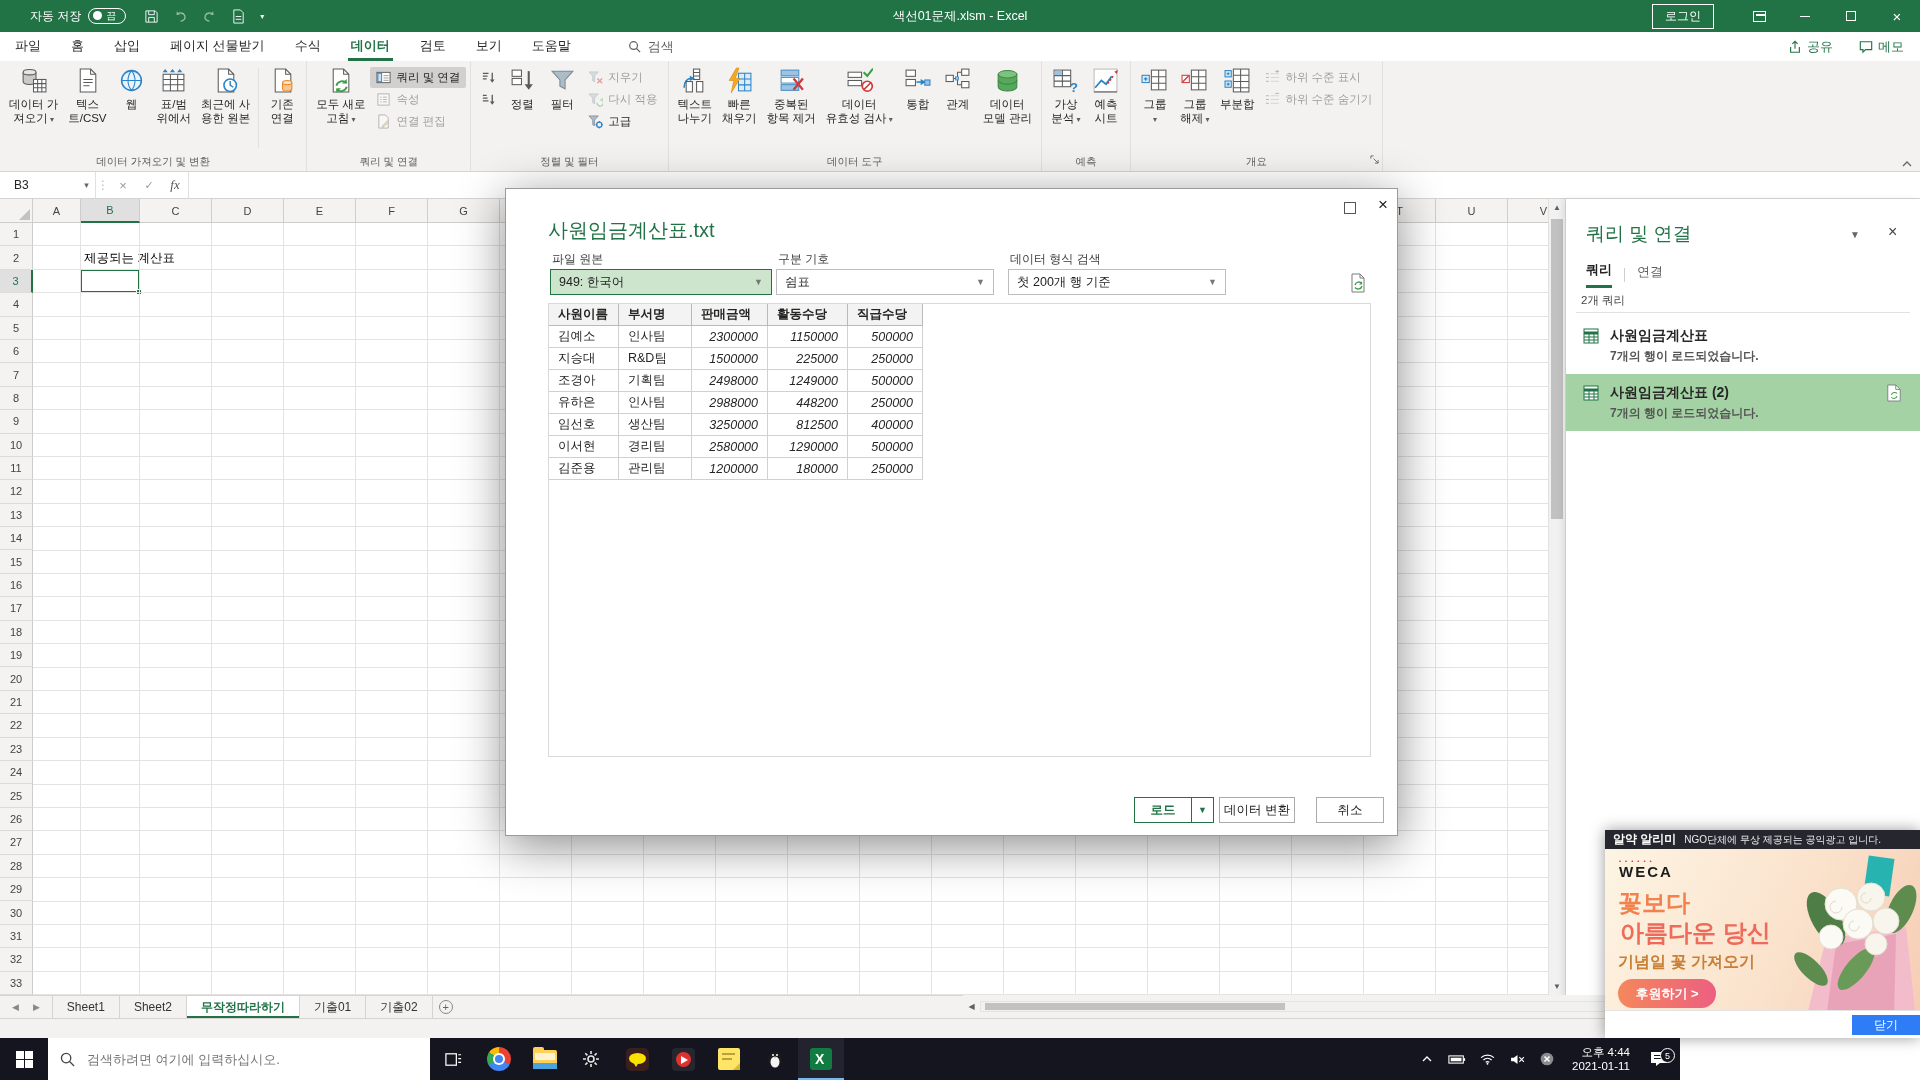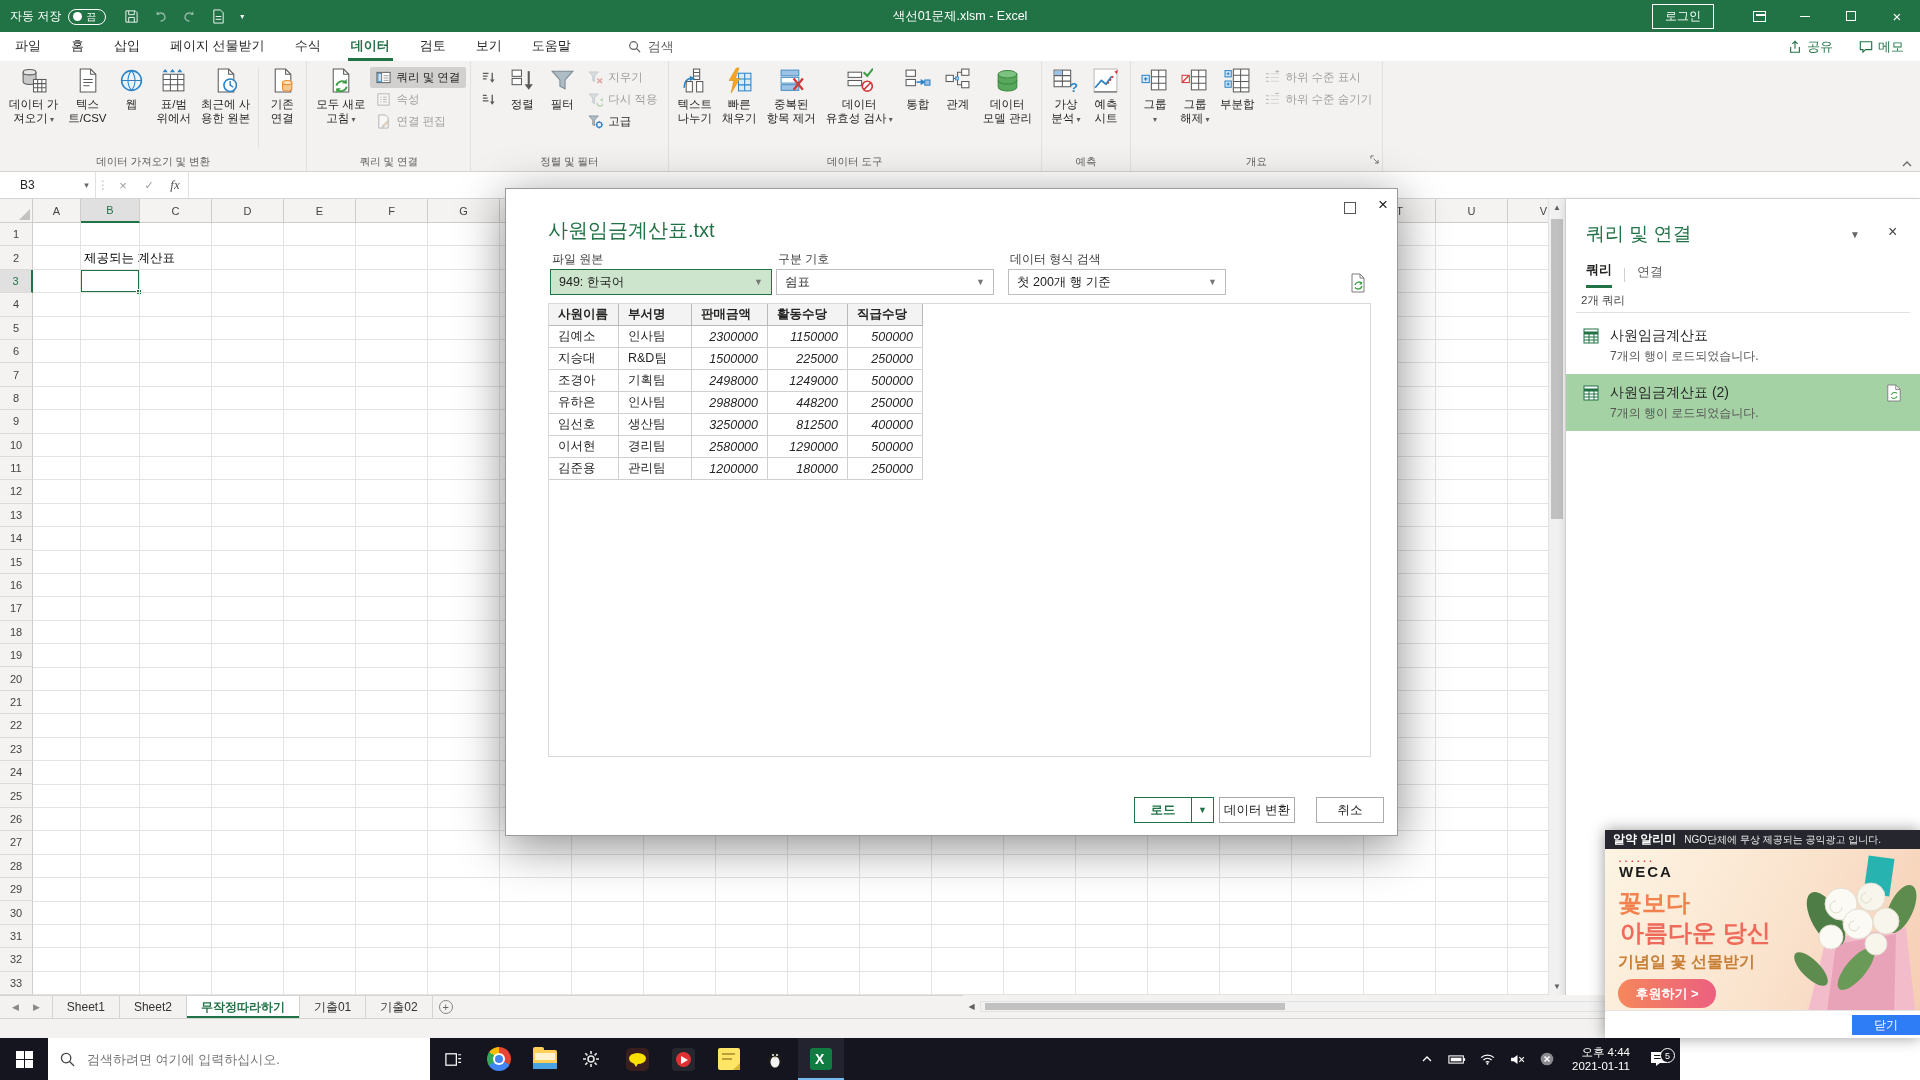--- a/index.html
+++ b/index.html
@@ -5,21 +5,21 @@
   html,body{margin:0;padding:0;background:#333;}
   #screen{position:relative;width:1920px;height:1080px;overflow:hidden;background:#fff;
     font-family:"Liberation Sans","DejaVu Sans",sans-serif;color:#252423;
     -webkit-font-smoothing:antialiased;}
   #screen *{box-sizing:border-box;}
   svg{display:block;}
 
   
   .titlebar{position:absolute;left:0;top:0;width:1920px;height:32px;background:#217346;
     display:flex;align-items:center;color:#fff;font-size:12px;}
-  .autosave{display:flex;align-items:flex-end;gap:7px;margin-left:10px;}
+  .autosave{display:flex;align-items:flex-start;gap:7px;margin-left:30px;}
   .toggle-pill{width:38px;height:16px;border:1px solid #fff;border-radius:9px;display:flex;align-items:center;gap:4px;padding:0 4px;}
   .toggle-dot{width:9px;height:9px;background:#fff;border-radius:50%;}
   .toggle-state{font-size:10px;line-height:1;}
   .qat{display:flex;align-items:center;gap:14px;margin-left:18px;opacity:.95;}
   .qat .icon svg{width:15px;height:15px;}
   .tb-center{position:absolute;left:0;right:0;text-align:center;font-size:12.5px;pointer-events:none;}
   .tb-right{position:absolute;right:0;top:0;height:32px;display:flex;align-items:center;}
   .login-btn{border:1px solid #fff;padding:3px 12px;font-size:12px;margin-right:22px;}
   .winbtn{width:46px;height:32px;display:flex;align-items:center;justify-content:center;}
   .min-glyph{width:10px;height:1px;background:#fff;}
@@ -52,21 +52,21 @@
   .btn-sm .icon svg{width:15px;height:15px;}
   .btn-sm.active{background:#d2d0ce;}
   .disabled{opacity:.42;}
   .dd{font-size:8px;color:#605e5c;}
   .vsep{width:1px;background:#e2e0de;align-self:stretch;margin:4px 3px;}
   .ribbon-collapse{position:absolute;right:8px;bottom:4px;color:#666;}
 
   
   .formulabar{position:absolute;left:0;top:172px;width:1920px;height:27px;background:#fff;
     border-bottom:1px solid #d4d4d4;display:flex;align-items:stretch;font-size:12px;}
-  .namebox{width:78px;display:flex;align-items:center;padding-left:20px;}
+  .namebox{width:78px;display:flex;align-items:center;padding-left:14px;}
   .nb-dd{width:18px;display:flex;align-items:center;justify-content:center;color:#666;font-size:9px;border-right:1px solid #e1e1e1;}
   .fb-split{width:14px;display:flex;align-items:center;justify-content:center;color:#bbb;}
   .fb-ico{width:26px;display:flex;align-items:center;justify-content:center;color:#9a9a9a;font-size:13px;}
   .fb-fx{font-style:italic;font-family:"Liberation Serif","DejaVu Serif",serif;color:#555;}
   .fb-input{flex:1;border-left:1px solid #e1e1e1;}
 
   
   .gridwrap{position:absolute;left:0;top:199px;width:1548px;height:796px;background:#fff;overflow:hidden;}
   .corner{position:absolute;left:0;top:0;width:33px;height:24px;background:#f5f3f2;border-right:1px solid #cfcdcb;border-bottom:1px solid #cfcdcb;}
   .corner:after{content:"";position:absolute;right:2px;bottom:2px;border-left:11px solid transparent;border-bottom:11px solid #c4c2c0;}
@@ -114,21 +114,21 @@
   .pane-title{position:absolute;left:20px;top:22px;font-size:19px;color:#217346;}
   .pane-dd{position:absolute;left:284px;top:30px;color:#666;font-size:10px;}
   .pane-close{position:absolute;left:322px;top:24px;color:#444;font-size:16px;}
   .pane-tabs{position:absolute;left:20px;top:62px;display:flex;align-items:center;gap:12px;font-size:13px;}
   .ptab{padding-bottom:6px;color:#605e5c;}
   .ptab.active{color:#252423;font-weight:700;border-bottom:3px solid #217346;}
   .ptab-sep{width:1px;height:14px;background:#d0cece;}
   .pane-count{position:absolute;left:15px;top:94px;font-size:11.5px;color:#444;}
   .pane-rule{position:absolute;left:10px;right:10px;top:113px;height:1px;background:#e1e1e1;}
   .pitems{position:absolute;left:0;right:0;top:118px;}
-  .pitem{position:relative;padding:9px 10px 9px 44px;min-height:46px;}
+  .pitem{position:relative;padding:9px 10px 9px 44px;min-height:46px;font-weight:bold;}
   .pitem.selected{background:#a4d2a4;}
   .pitem .ticon{position:absolute;left:17px;top:11px;}
   .pitem .pname{font-size:14px;color:#262626;line-height:19px;}
   .pitem .pstatus{font-size:12px;color:#555;line-height:17px;margin-top:3px;}
   .pitem .dicon{position:absolute;right:18px;top:10px;}
 
   
   .dialog{position:absolute;left:505px;top:188px;width:893px;height:648px;background:#fff;
     border:1px solid #9a9a9a;box-shadow:0 10px 45px rgba(0,0,0,.45);}
   .dlg-max{position:absolute;left:838px;top:13px;width:12px;height:12px;border:1px solid #555;}
@@ -1004,21 +1004,21 @@
 
   <div class="adpop">
     <div class="ad-head">
       <span class="ad-brand">알약 알리미</span>
       <span class="ad-disc">NGO단체에 무상 제공되는 공익광고 입니다.</span>
     </div>
     <div class="ad-body">
       <span class="ad-logo"><span class="dots">••••••</span><span>WECA</span></span>
       <span class="ad-l1">꽃보다</span>
       <span class="ad-l2">아름다운 당신</span>
-      <span class="ad-l3">기념일 꽃 선물받기</span>
+      <span class="ad-l3">기념일 꽃 가져오기</span>
       <span class="ad-cta">후원하기 &gt;</span>
       <span class="ad-bouquet">
         <svg viewBox="0 0 160 170" width="160" height="170">
           <polygon points="60,90 140,78 150,170 40,170" fill="#f2bcca"></polygon>
           <polygon points="70,95 130,85 128,170 60,170" fill="#e9a3b8"></polygon>
           <ellipse cx="60" cy="70" rx="14" ry="30" fill="#4f7d46" transform="rotate(-30 60 70)"></ellipse>
           <ellipse cx="135" cy="60" rx="12" ry="26" fill="#5d8c4e" transform="rotate(25 135 60)"></ellipse>
           <ellipse cx="90" cy="120" rx="10" ry="26" fill="#6a9a58" transform="rotate(40 90 120)"></ellipse>
           <ellipse cx="45" cy="120" rx="9" ry="22" fill="#5d8c4e" transform="rotate(-45 45 120)"></ellipse>
           <rect x="100" y="8" width="26" height="38" fill="#27b4b0" transform="rotate(8 113 27)"></rect>

